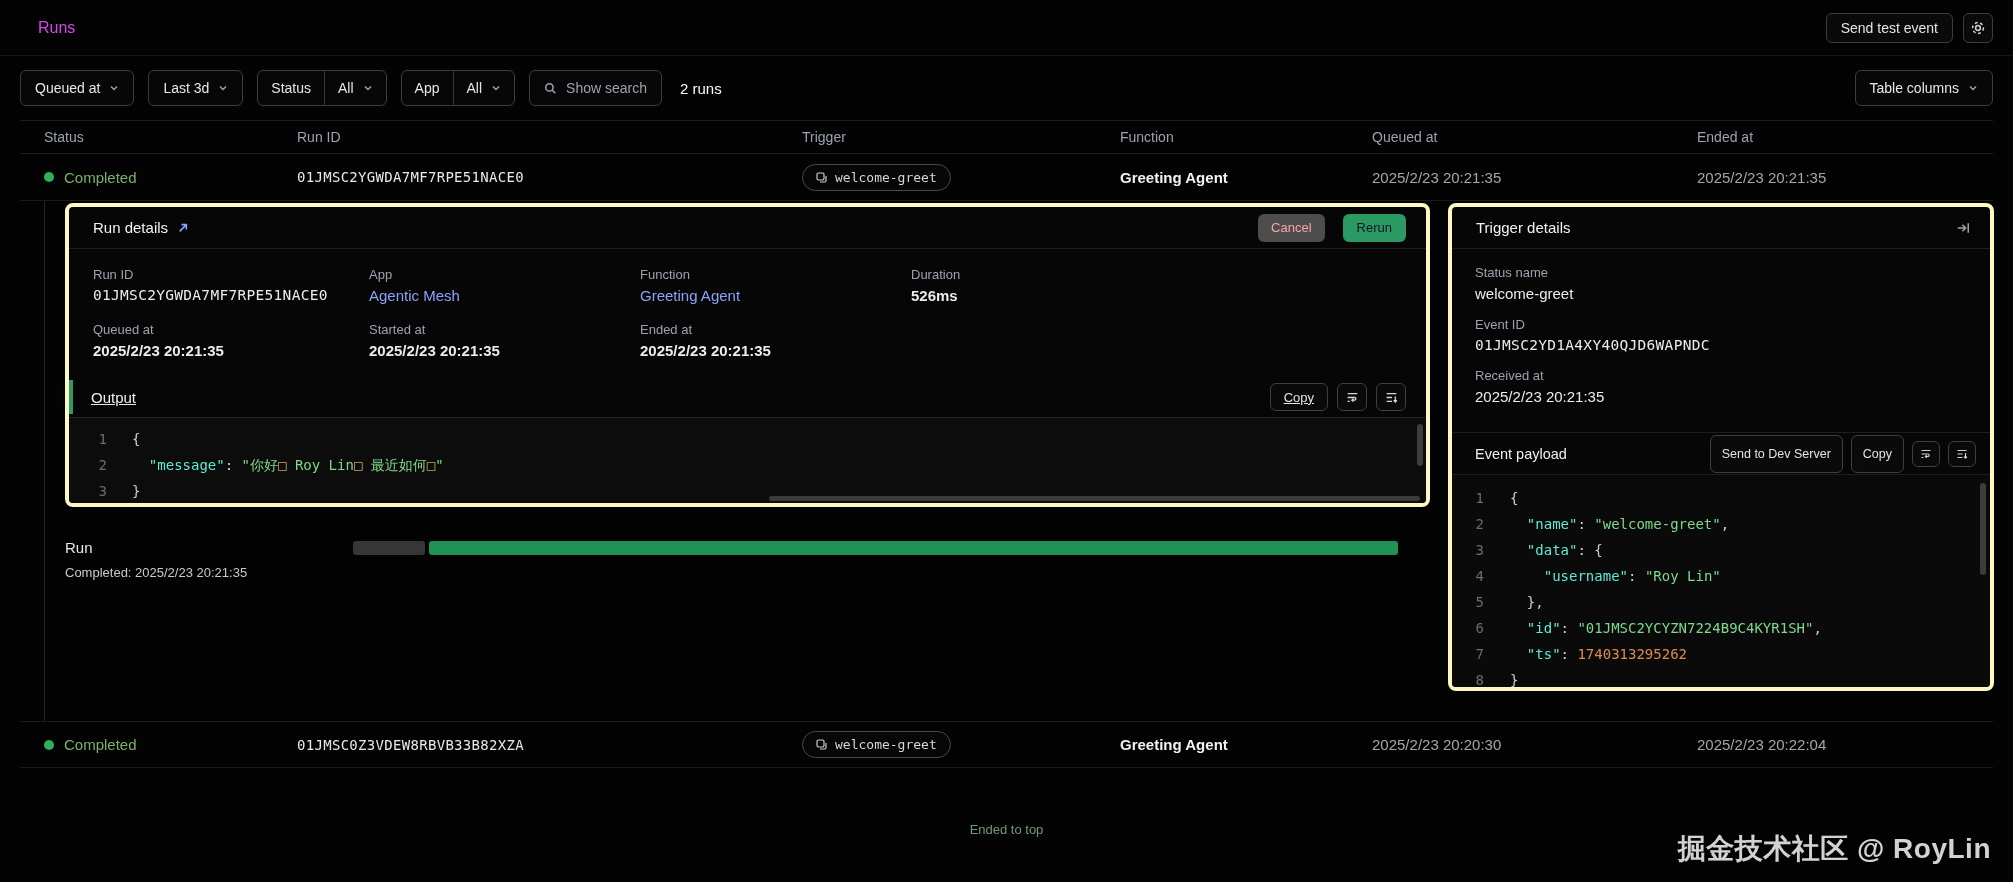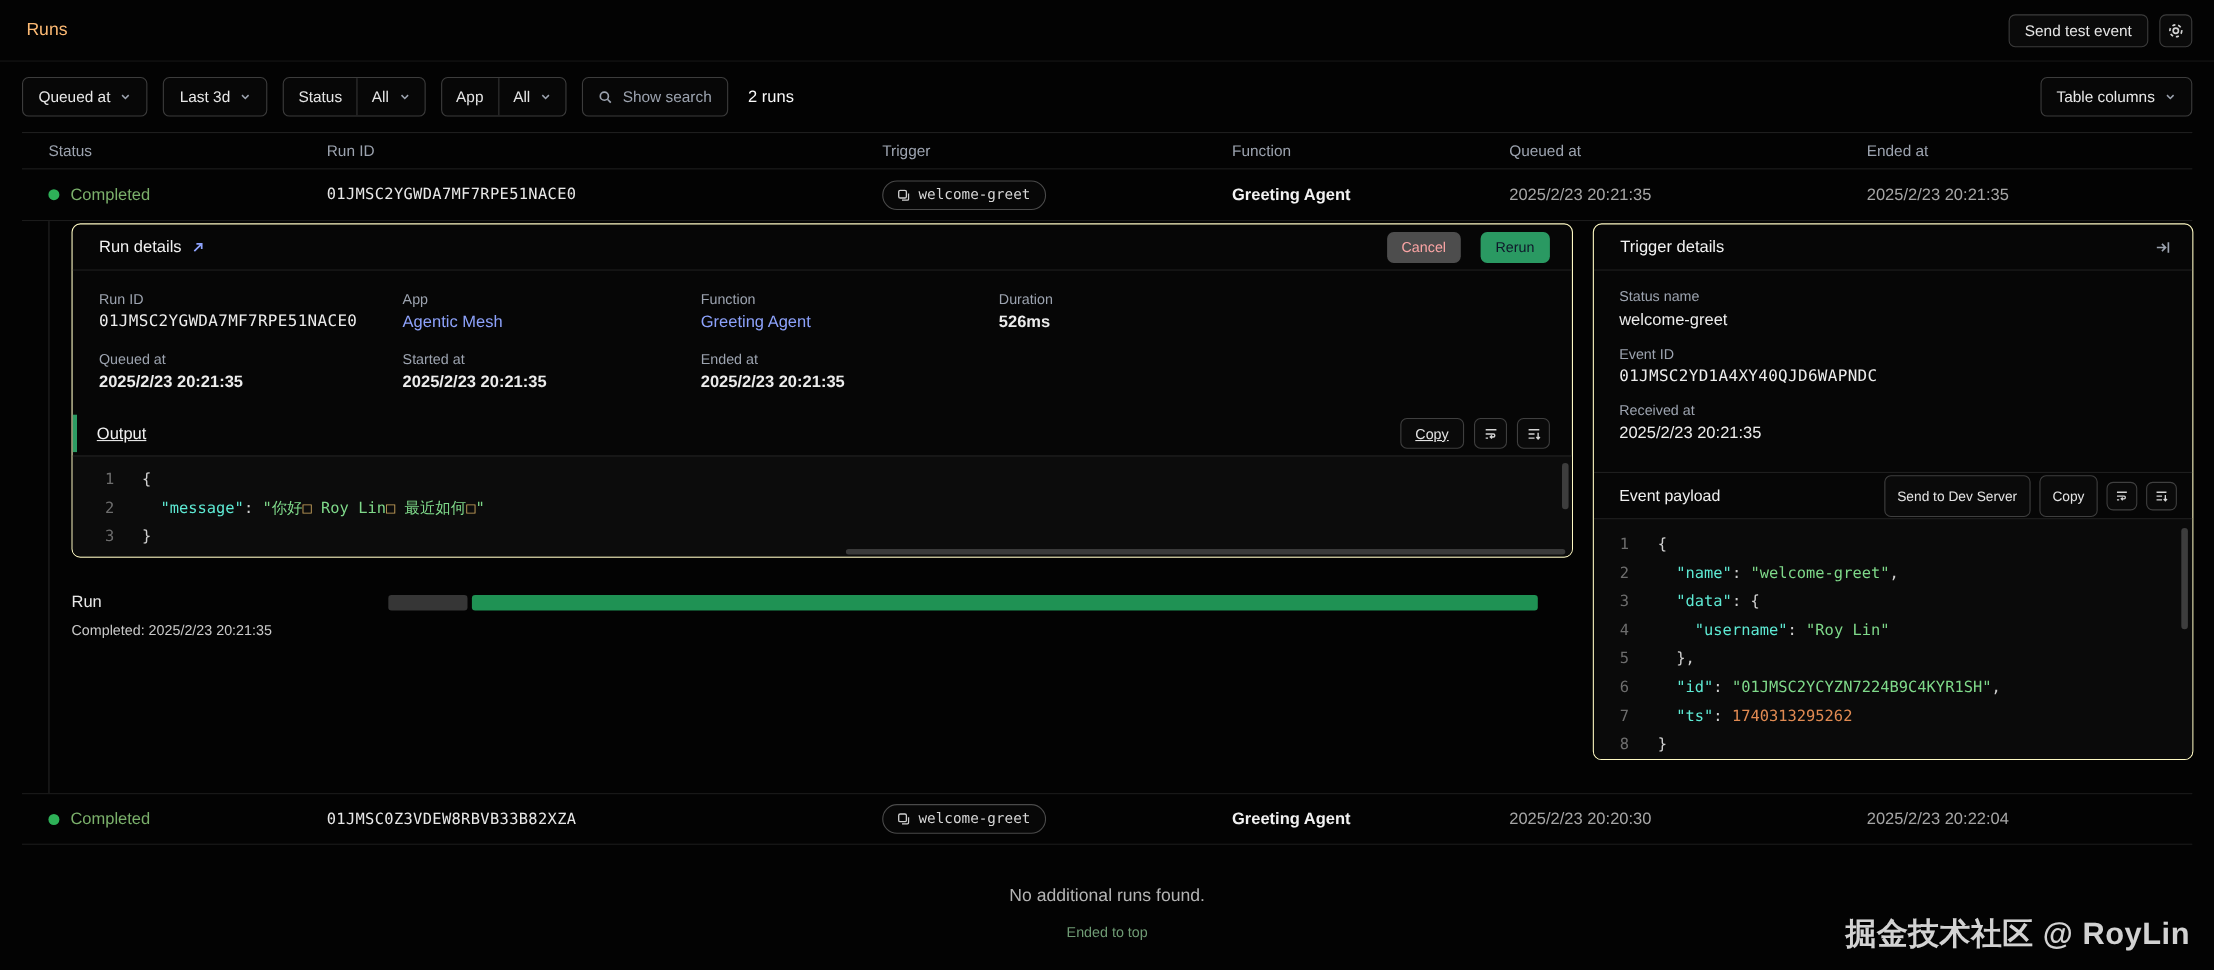--- a/index.html
+++ b/index.html
@@ -5,21 +5,21 @@
   * { margin:0; padding:0; box-sizing:border-box; }
   html,body { width:2013px; height:882px; overflow:hidden; }
   body {
     background:#030303; color:#e5e5e5;
     font-family:"Liberation Sans", sans-serif;
     position:relative; font-size:15px;
   }
 
   
   .topbar { height:56px; display:flex; align-items:center; padding:0 20px; border-bottom:1px solid #161616; }
-  .topbar-title { font-size:16px; font-weight:500; color:#fdba74; margin-left:4px; }
+  .topbar-title { font-size:16px; font-weight:500; color:#d946ef; margin-left:18px; }
   .topbar .spacer { flex:1; }
   .btn {
     display:inline-flex; align-items:center; gap:8px; height:30px; padding:0 14px;
     background:#0a0a0a; border:1px solid #3c3c3c; border-radius:6px;
     color:#e5e5e5; font-size:14px; cursor:pointer; white-space:nowrap;
   }
   .icon-btn { width:30px; padding:0; justify-content:center; }
   .topbar .btn + .btn { margin-left:10px; }
 
   
@@ -49,21 +49,21 @@
     padding:5px 13px; font-family:"DejaVu Sans Mono", monospace; font-size:13px; color:#d6d6d6; background:rgba(255,255,255,0.02); cursor:pointer;
   }
   .cell-fn { font-weight:600; color:#f2f2f2; }
   .cell-dt { color:#a6a6a6; }
 
   
   .expanded { margin-left:44px; margin-right:19px; border-left:1px solid #242424; padding:2px 0 30px 20px; }
   .detail-cols { display:flex; gap:18px; align-items:flex-start; }
   .left-col { width:1365px; }
   .right-col { flex:1; }
-  .panel { background:#060606; border:1px solid #fef9c3; border-radius:8px; overflow:hidden; display:flex; flex-direction:column; }
+  .panel { background:#060606; border:4px solid #fef9c3; border-radius:8px; overflow:hidden; display:flex; flex-direction:column; }
   .panel-run { height:304px; }
   .panel-trigger { height:488px; }
   .panel-header { height:42px; flex:none; display:flex; align-items:center; gap:9px; padding:0 20px 0 24px; border-bottom:1px solid #1e1e1e; }
   .panel-title { font-size:15px; font-weight:500; color:#f2f2f2; }
   .panel-header .spacer { flex:1; }
   .btn-cancel { height:28px; padding:0 13px; border:none; border-radius:6px; background:#4d4d4d; color:#fca5a5; font-size:13px; display:inline-flex; align-items:center; }
   .btn-rerun { height:28px; padding:0 14px; border:none; border-radius:6px; background:#2a9962; color:#0f172a; font-size:13px; display:inline-flex; align-items:center; cursor:pointer; margin-left:9px; }
 
   .fields-grid { display:grid; grid-template-columns:276px 271px 271px 1fr; row-gap:18px; padding:18px 24px 18px 24px; }
   .field .lbl { font-size:13px; color:#9ca3af; margin-bottom:5px; }
@@ -404,17 +404,16 @@
         <span>welcome-greet</span>
       </span>
     </div>
     <div class="cell-fn">Greeting Agent</div>
     <div class="cell-dt">2025/2/23 20:20:30</div>
     <div class="cell-dt">2025/2/23 20:22:04</div>
   </div>
 </div>
 
 <div class="footer">
-  <div class="no-more">No additional runs found.</div>
   <div><span class="back-link">Ended to top</span></div>
 </div>
 
 <div class="watermark">掘金技术社区 @ RoyLin</div>
 
 </body></html>

